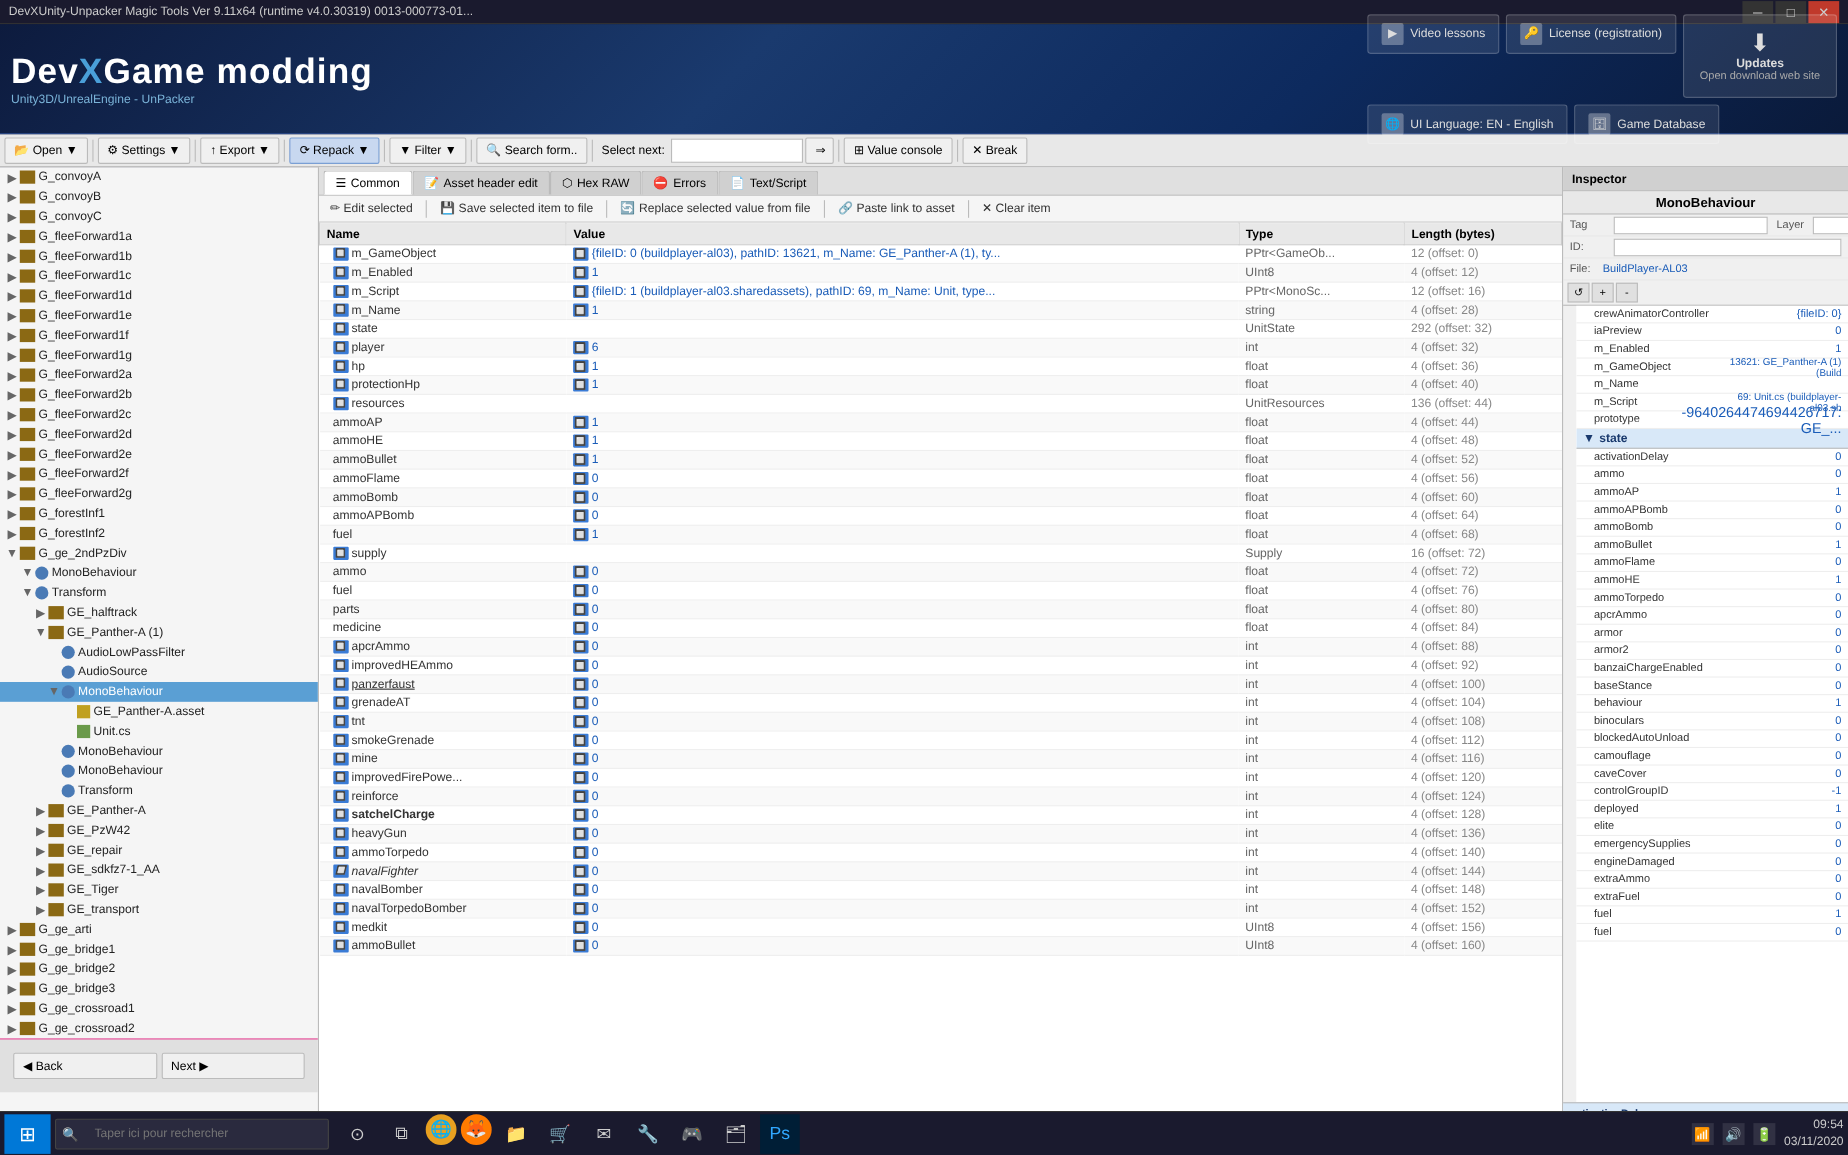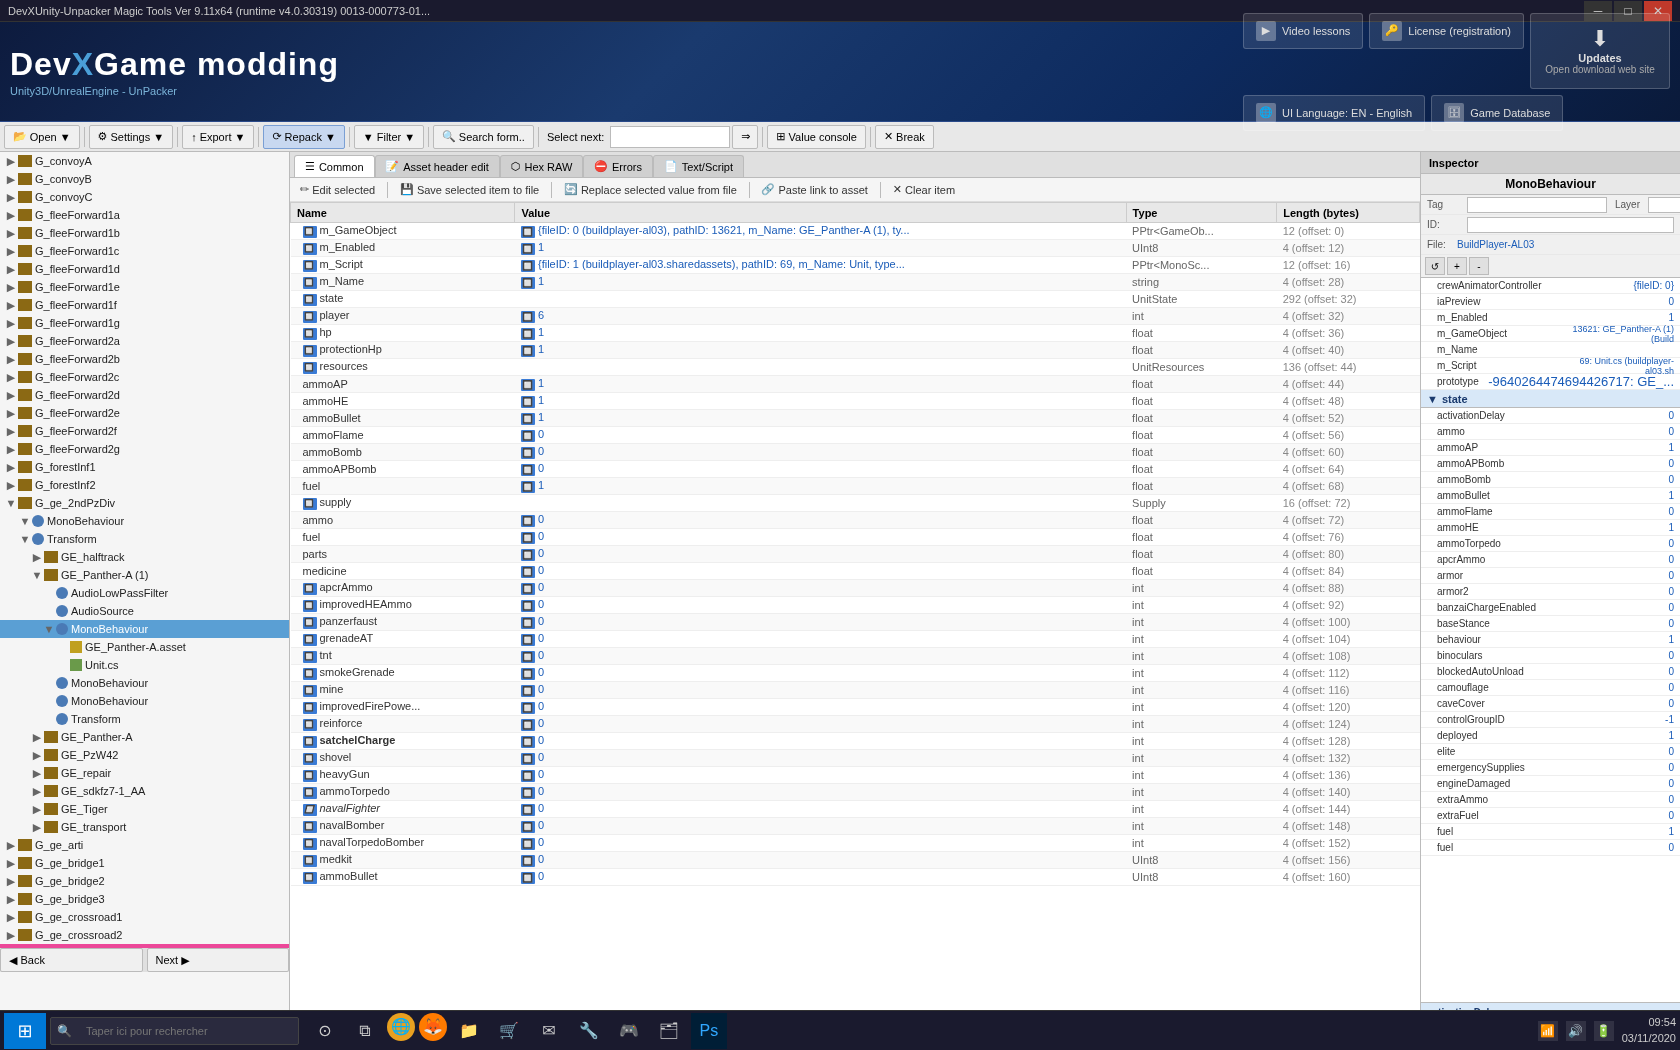--- a/index.html
+++ b/index.html
@@ -301,20 +301,21 @@
       cursor: pointer;
       font-size: 10px;
       display: flex;
       align-items: center;
       justify-content: center;
     }
     #inspector-tree {
       flex: 1;
       overflow-y: auto;
       background: white;
+      margin-left: 12px;
     }
     .insp-section {
       background: #d8e8f8;
       padding: 1px 6px;
       font-weight: bold;
       border-bottom: 1px solid #bbb;
       height: 18px;
       display: flex;
       align-items: center;
       color: #1a3a6e;
@@ -732,21 +733,21 @@
       <span class="tree-expand">▶</span>
       <span style="display:inline-block; width:14px; height:12px; background:#8b6914; margin-right:3px; vertical-align:middle;"></span>
       <span>G_ge_crossroad1</span>
     </div>
     <div class="tree-item">
       <span class="tree-expand">▶</span>
       <span style="display:inline-block; width:14px; height:12px; background:#8b6914; margin-right:3px; vertical-align:middle;"></span>
       <span>G_ge_crossroad2</span>
     </div>
 
-    <div style="display:flex; gap:4px; padding: 0; background:#e0e0e0; border-top:4px solid #ec4899; position:sticky; bottom:0;">
+    <div style="display:flex; gap:4px; padding: 12px; background:#e0e0e0; border-top:1px solid #ec4899; position:sticky; bottom:0;">
       <button class="tb-btn" style="flex:1;">◀ Back</button>
       <button class="tb-btn" style="flex:1;">Next ▶</button>
     </div>
   </div>
 
   <div id="content-area">
 
     <div id="tab-bar">
       <div class="tab active">
         <span>☰</span>
@@ -940,21 +941,21 @@
               <td class="td-type">int</td>
               <td class="td-length">4 (offset: 88)</td>
             </tr>
             <tr>
               <td class="td-name" style="padding-left: 22px;"><span class="field-icon" style="font-size: 8px;">🔲</span><span>improvedHEAmmo</span></td>
               <td class="td-value" style="max-width: 380px; overflow: hidden; text-overflow: ellipsis; white-space: nowrap;"><span style="display: inline-block; width: 14px; height: 12px; background: rgb(58, 123, 213); margin-right: 3px; border-radius: 1px; vertical-align: middle; font-size: 9px; color: white; text-align: center; line-height: 12px;">🔲</span><span>0</span></td>
               <td class="td-type">int</td>
               <td class="td-length">4 (offset: 92)</td>
             </tr>
             <tr>
-              <td class="td-name" style="padding-left: 22px;"><span class="field-icon" style="font-size: 8px;">🔲</span><span>panzerfaust</span></td>
+              <td class="td-name" style="padding-left: 22px; text-decoration: underline;"><span class="field-icon" style="font-size: 8px;">🔲</span><span>panzerfaust</span></td>
               <td class="td-value" style="max-width: 380px; overflow: hidden; text-overflow: ellipsis; white-space: nowrap;"><span style="display: inline-block; width: 14px; height: 12px; background: rgb(58, 123, 213); margin-right: 3px; border-radius: 1px; vertical-align: middle; font-size: 9px; color: white; text-align: center; line-height: 12px;">🔲</span><span>0</span></td>
               <td class="td-type">int</td>
               <td class="td-length">4 (offset: 100)</td>
             </tr>
             <tr>
               <td class="td-name" style="padding-left: 22px;"><span class="field-icon" style="font-size: 8px;">🔲</span><span>grenadeAT</span></td>
               <td class="td-value" style="max-width: 380px; overflow: hidden; text-overflow: ellipsis; white-space: nowrap;"><span style="display: inline-block; width: 14px; height: 12px; background: rgb(58, 123, 213); margin-right: 3px; border-radius: 1px; vertical-align: middle; font-size: 9px; color: white; text-align: center; line-height: 12px;">🔲</span><span>0</span></td>
               <td class="td-type">int</td>
               <td class="td-length">4 (offset: 104)</td>
             </tr>
@@ -986,26 +987,20 @@
               <td class="td-name" style="padding-left: 22px;"><span class="field-icon" style="font-size: 8px;">🔲</span><span>reinforce</span></td>
               <td class="td-value" style="max-width: 380px; overflow: hidden; text-overflow: ellipsis; white-space: nowrap;"><span style="display: inline-block; width: 14px; height: 12px; background: rgb(58, 123, 213); margin-right: 3px; border-radius: 1px; vertical-align: middle; font-size: 9px; color: white; text-align: center; line-height: 12px;">🔲</span><span>0</span></td>
               <td class="td-type">int</td>
               <td class="td-length">4 (offset: 124)</td>
             </tr>
             <tr>
               <td class="td-name" style="padding-left: 22px; font-weight: bold;"><span class="field-icon" style="font-size: 8px;">🔲</span><span>satchelCharge</span></td>
               <td class="td-value" style="max-width: 380px; overflow: hidden; text-overflow: ellipsis; white-space: nowrap;"><span style="display: inline-block; width: 14px; height: 12px; background: rgb(58, 123, 213); margin-right: 3px; border-radius: 1px; vertical-align: middle; font-size: 9px; color: white; text-align: center; line-height: 12px;">🔲</span><span>0</span></td>
               <td class="td-type">int</td>
               <td class="td-length">4 (offset: 128)</td>
-            </tr>
-            <tr>
-              <td class="td-name" style="padding-left: 22px;"><span class="field-icon" style="font-size: 8px;">🔲</span><span>shovel</span></td>
-              <td class="td-value" style="max-width: 380px; overflow: hidden; text-overflow: ellipsis; white-space: nowrap;"><span style="display: inline-block; width: 14px; height: 12px; background: rgb(58, 123, 213); margin-right: 3px; border-radius: 1px; vertical-align: middle; font-size: 9px; color: white; text-align: center; line-height: 12px;">🔲</span><span>0</span></td>
-              <td class="td-type">int</td>
-              <td class="td-length">4 (offset: 132)</td>
             </tr>
             <tr>
               <td class="td-name" style="padding-left: 22px;"><span class="field-icon" style="font-size: 8px;">🔲</span><span>heavyGun</span></td>
               <td class="td-value" style="max-width: 380px; overflow: hidden; text-overflow: ellipsis; white-space: nowrap;"><span style="display: inline-block; width: 14px; height: 12px; background: rgb(58, 123, 213); margin-right: 3px; border-radius: 1px; vertical-align: middle; font-size: 9px; color: white; text-align: center; line-height: 12px;">🔲</span><span>0</span></td>
               <td class="td-type">int</td>
               <td class="td-length">4 (offset: 136)</td>
             </tr>
             <tr>
               <td class="td-name" style="padding-left: 22px;"><span class="field-icon" style="font-size: 8px;">🔲</span><span>ammoTorpedo</span></td>
               <td class="td-value" style="max-width: 380px; overflow: hidden; text-overflow: ellipsis; white-space: nowrap;"><span style="display: inline-block; width: 14px; height: 12px; background: rgb(58, 123, 213); margin-right: 3px; border-radius: 1px; vertical-align: middle; font-size: 9px; color: white; text-align: center; line-height: 12px;">🔲</span><span>0</span></td>

